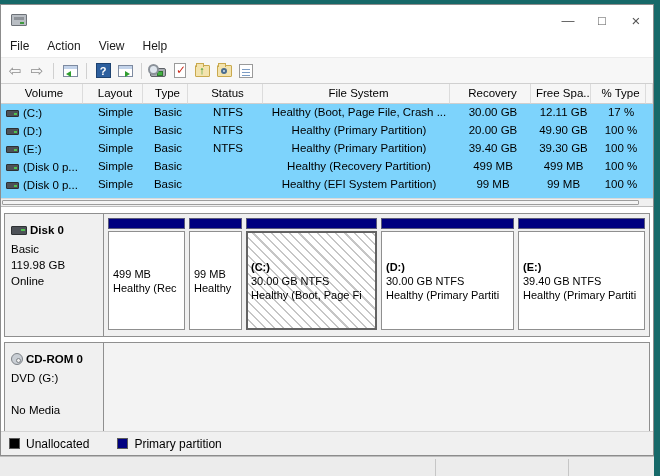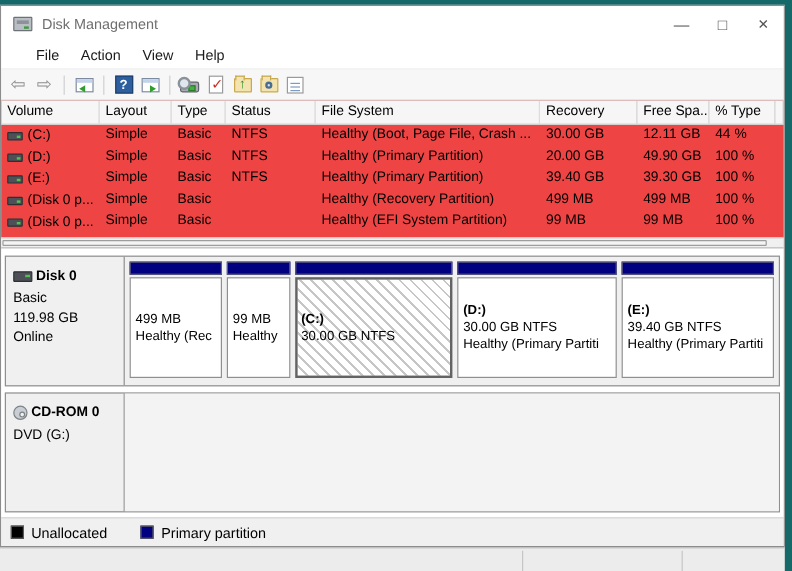--- a/index.html
+++ b/index.html
@@ -22,21 +22,21 @@
   .app-icon::before { content:""; position:absolute; left:2px; top:2px; right:2px; height:3px; background:#8d9298; }
   .app-icon::after { content:""; position:absolute; right:2px; bottom:1px; width:4px; height:2px; background:#3f9a3f; }
   .title-text { font-size:12px; color:#6f6f6f; }
   .tb-spacer { flex:1; }
   .winbtn { width:34px; height:30px; display:flex; align-items:center; justify-content:center;
     font-size:13px; color:#555; cursor:default; }
   .winbtn.close { font-size:15px; }
 
   
   .menubar { height:23px; flex:0 0 23px; background:#ffffff; display:flex; align-items:center;
-    padding-left:20px; border-bottom:1px solid #ececec; }
+    padding-left:0; border-bottom:1px solid #ececec; }
   .menu-item { font-size:12px; color:#1a1a1a; padding:3px 9px; }
 
   
   .toolbar { height:26px; flex:0 0 26px; background:#f7f7f7; border-bottom:1px solid #d0d0d0;
     display:flex; align-items:center; padding-left:4px; gap:2px; }
   .tool-sep { width:1px; height:16px; background:#d0d0d0; margin:0 4px; }
   .tool-btn { width:20px; height:20px; display:flex; align-items:center; justify-content:center; }
   .arrow-glyph { font-size:15px; color:#8e8e8e; line-height:1; }
   .panel-icon { width:15px; height:12px; background:#fff; border:1px solid #7d8aa0; position:relative; }
   .panel-icon::before { content:""; position:absolute; left:0; top:0; right:0; height:3px; background:#c3d3ea; }
@@ -57,40 +57,40 @@
   .folder-icon { width:15px; height:12px; background:#f3e3ae; border:1px solid #c9a94e;
     border-radius:1px; position:relative; display:flex; align-items:center; justify-content:center; }
   .folder-icon::before { content:""; position:absolute; left:0; top:-3px; width:6px; height:3px;
     background:#f3e3ae; border:1px solid #c9a94e; border-bottom:none; }
   .folder-icon .up { color:#1f8f1f; font-size:11px; font-weight:bold; line-height:1; }
   .folder-icon .lens { width:6px; height:6px; border:2px solid #4a6c8e; border-radius:50%; background:#cfe0f0; }
   .proplist-icon { width:14px; height:14px; background:#fff; border:1px solid #9a9a9a; padding:2px 1px; }
   .proplist-icon i { display:block; height:1px; background:#7c9cc4; margin:2px 1px; }
 
   
-  .vol-list { flex:0 0 114px; background:#ef4444; overflow:hidden; font-size:11.5px; }
+  .vol-list { flex:0 0 114px; background:#7dd3fc; overflow:hidden; font-size:11.5px;text-align:center; }
   .vgrid { display:grid; grid-template-columns:82px 60px 45px 75px 187px 81px 60px 55px 1fr; }
   .vhead .cell { background:#f6f6f6; border-right:1px solid #dcdcdc; border-bottom:1px solid #cfcfcf;
     padding:3px 0 3px 5px; color:#000; height:20px; white-space:nowrap; overflow:hidden; }
   .vrow .cell { padding:2px 0 2px 5px; height:18px; white-space:nowrap; overflow:hidden; color:#000; }
   .vol-cell { display:flex; align-items:center; gap:4px; }
   .drive-mini { flex:0 0 13px; width:13px; height:7px; background:#4d5157; border:1px solid #2d3033;
     border-radius:1px; position:relative; }
   .drive-mini::after { content:""; position:absolute; right:1px; top:2px; width:3px; height:2px; background:#4fc24f; }
 
   
   .hscroll { flex:0 0 9px; background:#f0f0f0; border-top:1px solid #d9d9d9; border-bottom:1px solid #bdbdbd;
     position:relative; }
   .hscroll .thumb { position:absolute; left:1px; top:1px; height:5px; width:637px;
     background:#f4f4f4; border:1px solid #9d9d9d; border-radius:1px; }
 
   
   .graphic { flex:1; background:#ffffff; padding:6px 3px 0 3px; overflow:hidden; }
   .disk-row { border:1px solid #8f8f8f; background:#f0f0f0; display:flex; margin-bottom:5px; }
-  .disk-row.d0 { height:109px; }
+  .disk-row.d0 { height:124px; }
   .disk-row.cd { height:100px; }
   .disk-info { flex:0 0 99px; border-right:1px solid #8f8f8f; padding:8px 6px 0 6px; font-size:11.5px; color:#000; }
   .disk-info .name-line { display:flex; align-items:center; gap:3px; font-weight:bold; margin-bottom:3px; }
   .disk-info div { line-height:16px; }
   .drive-ico { width:16px; height:9px; background:#4d5157; border:1px solid #2d3033; border-radius:1px; position:relative; }
   .drive-ico::after { content:""; position:absolute; right:1px; top:2px; width:4px; height:2px; background:#4fc24f; }
   .cd-ico { width:12px; height:12px; border-radius:50%; background:#c9ced4; border:1px solid #7e8388; position:relative; }
   .cd-ico::after { content:""; position:absolute; left:4px; top:4px; width:3px; height:3px; border-radius:50%;
     background:#f0f0f0; border:1px solid #7e8388; }
   .part-area { flex:1; display:flex; gap:4px; padding:4px 4px 6px 4px; }
@@ -121,21 +121,20 @@
 </head>
 <body>
 
 <div class="desktop-top"></div>
 <div class="desktop-right"></div>
 
 <div class="window">
 
   <div class="titlebar">
     <span class="app-icon"></span>
-    <span class="title-text">Disk Management</span>
     <span class="tb-spacer"></span>
     <span class="winbtn">—</span>
     <span class="winbtn">□</span>
     <span class="winbtn close">×</span>
   </div>
 
   <div class="menubar">
     <span class="menu-item">File</span>
     <span class="menu-item">Action</span>
     <span class="menu-item">View</span>
@@ -209,21 +208,21 @@
       <div class="cell vol-cell">
           <span class="drive-mini"></span>
           <span>(C:)</span>
         </div>
       <div class="cell">Simple</div>
       <div class="cell">Basic</div>
       <div class="cell">NTFS</div>
       <div class="cell">Healthy (Boot, Page File, Crash ...</div>
       <div class="cell">30.00 GB</div>
       <div class="cell">12.11 GB</div>
-      <div class="cell">44 %</div>
+      <div class="cell">17 %</div>
       <div class="cell"></div>
     </div>
 
     <div class="vgrid vrow">
       <div class="cell vol-cell">
           <span class="drive-mini"></span>
           <span>(D:)</span>
         </div>
       <div class="cell">Simple</div>
       <div class="cell">Basic</div>
@@ -310,20 +309,21 @@
           <div class="part-body">
             <span>99 MB</span>
             <span>Healthy</span>
           </div>
         </div>
         <div class="part p3 selected">
           <div class="part-bar"></div>
           <div class="part-body">
             <span class="plabel">(C:)</span>
             <span>30.00 GB NTFS</span>
+            <span>Healthy (Boot, Page Fi</span>
           </div>
         </div>
         <div class="part p4">
           <div class="part-bar"></div>
           <div class="part-body">
             <span class="plabel">(D:)</span>
             <span>30.00 GB NTFS</span>
             <span>Healthy (Primary Partiti</span>
           </div>
         </div>
@@ -339,20 +339,21 @@
     </div>
 
     <div class="disk-row cd">
       <div class="disk-info">
         <div class="name-line">
           <span class="cd-ico"></span>
           <span>CD-ROM 0</span>
         </div>
         <div>DVD (G:)</div>
         <div>&nbsp;</div>
+        <div>No Media</div>
       </div>
       <div class="cd-empty"></div>
     </div>
   </div>
 
   <div class="legend">
     <span class="swatch black"></span>
     <span>Unallocated</span>
     <span class="swatch navy"></span>
     <span>Primary partition</span>

